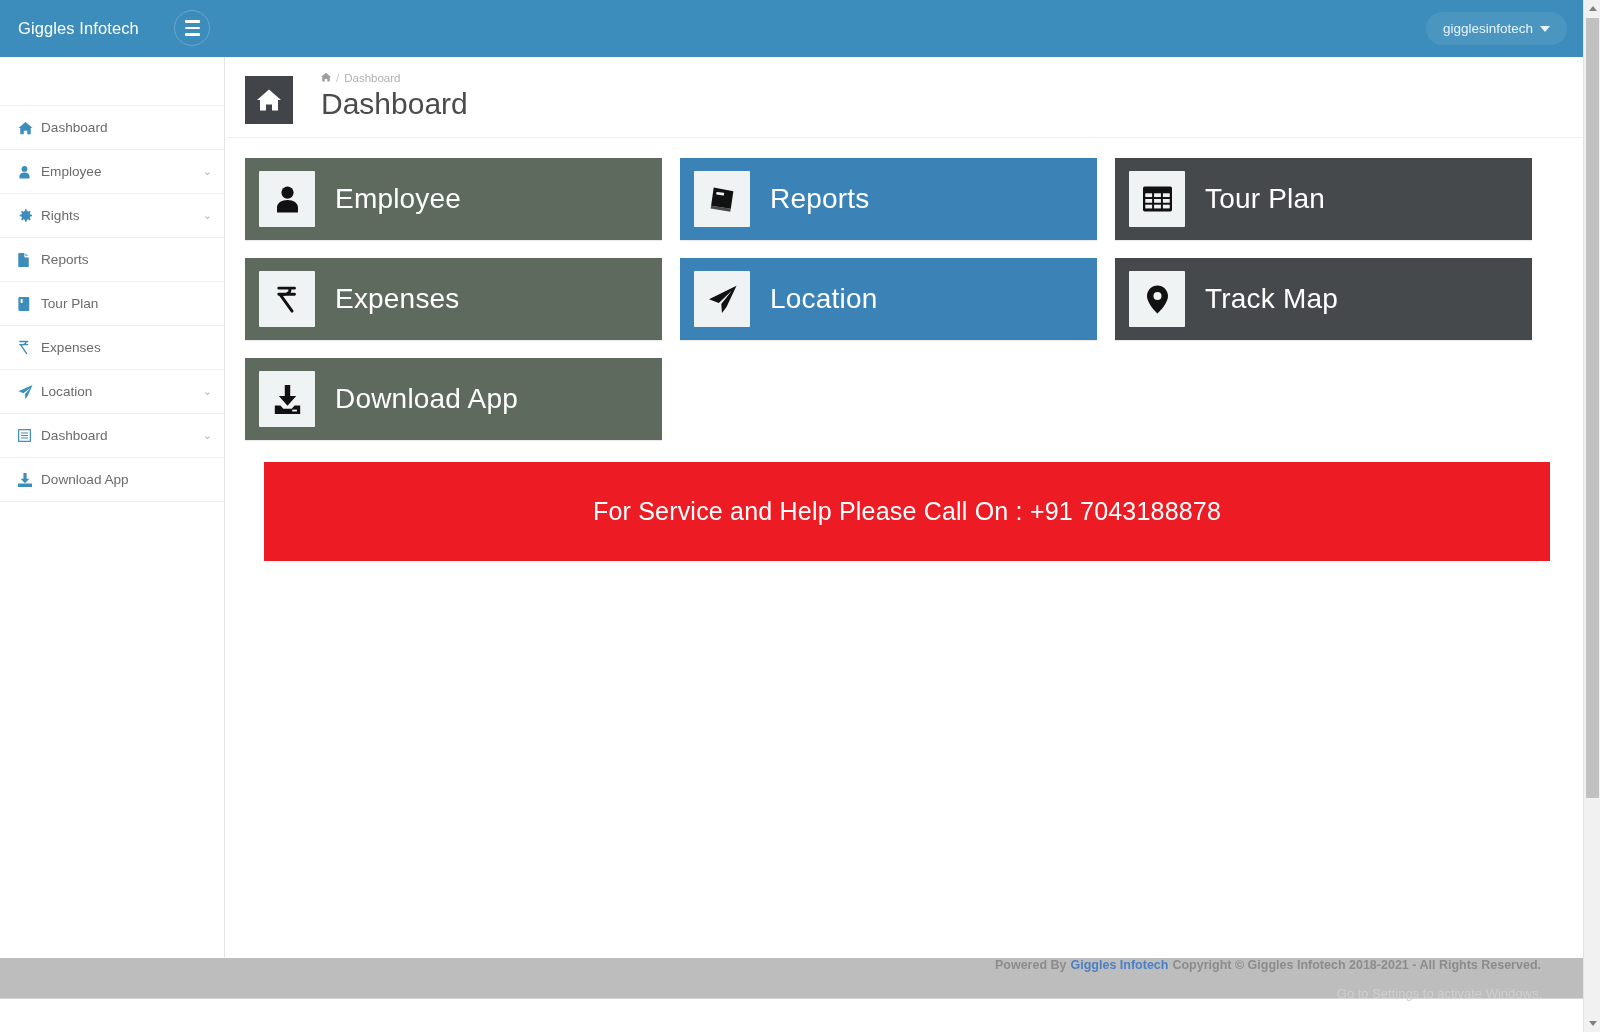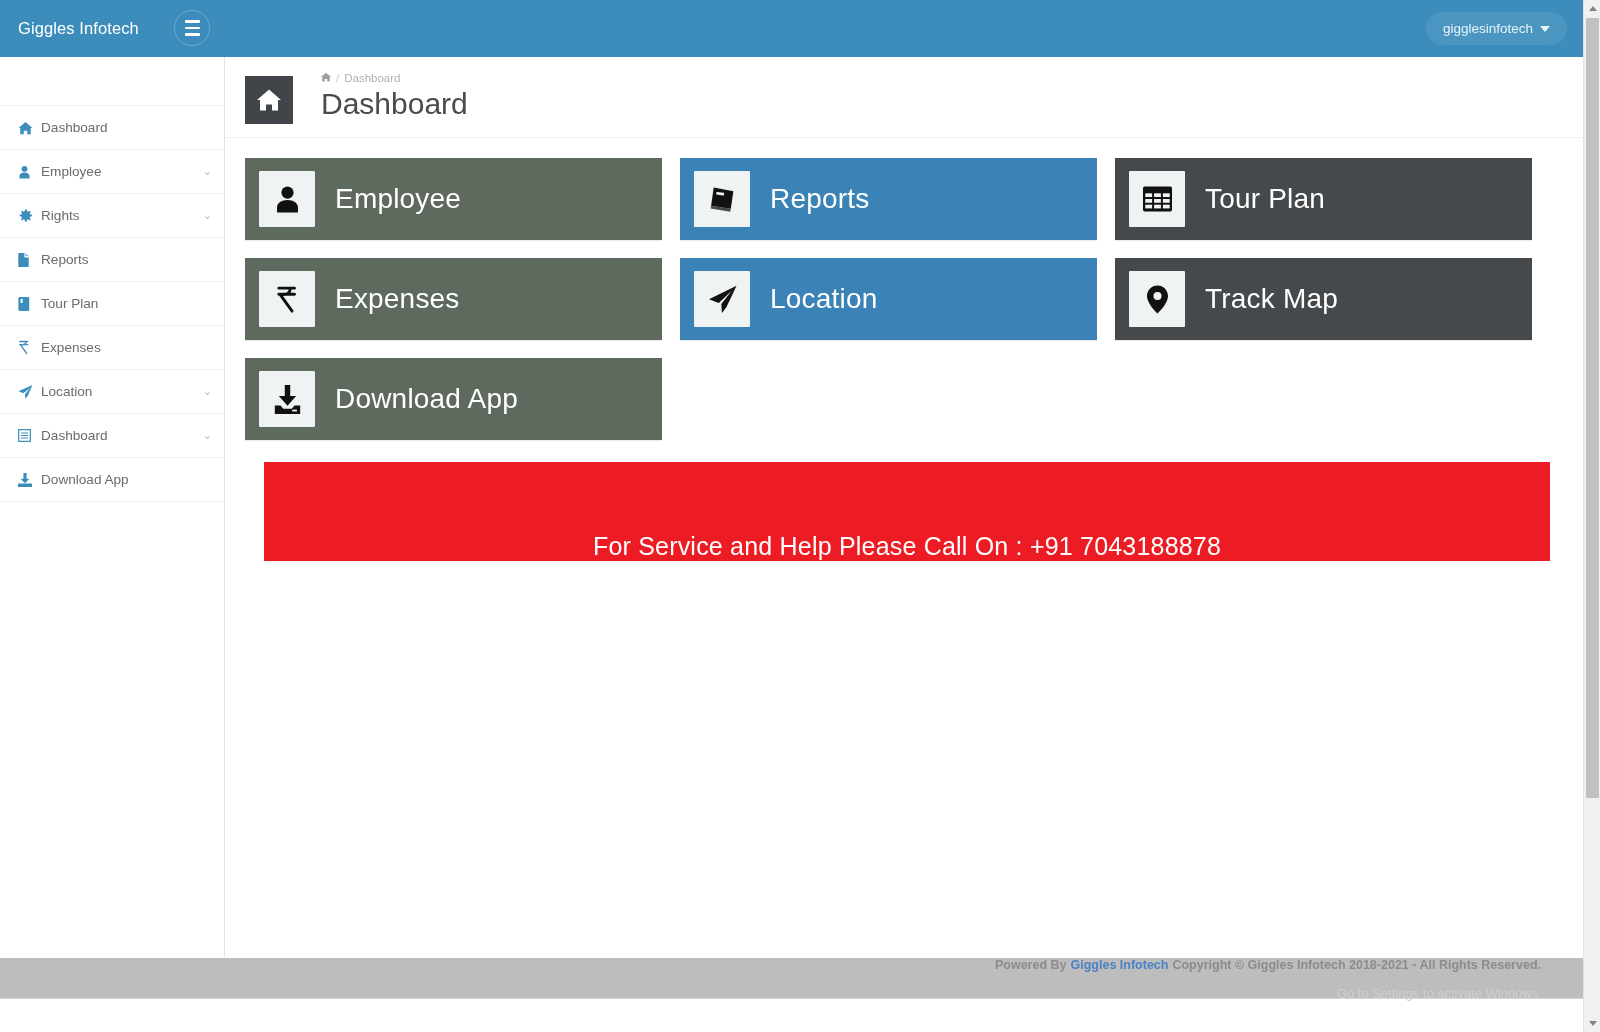--- a/index.html
+++ b/index.html
@@ -177,21 +177,21 @@
   }
   .tile.olive { background: #5d6a5d; }
   .tile.blue  { background: #3b83b6; }
   .tile.dark  { background: #46494c; }
 
   
   .help-banner {
     margin: 22px 18px 0 19px;
     width: 1286px; height: 99px;
     background: #ed1c24;
-    display: flex; align-items: flex-end; justify-content: center;
+    display: flex; align-items: center; justify-content: center;
     color: #ffffff;
     font-size: 25px;
     font-weight: 300;
     letter-spacing: .2px;
   }
 
   
   .footer {
     position: absolute; left: 0; top: 958px;
     width: 1583px; height: 40px;

